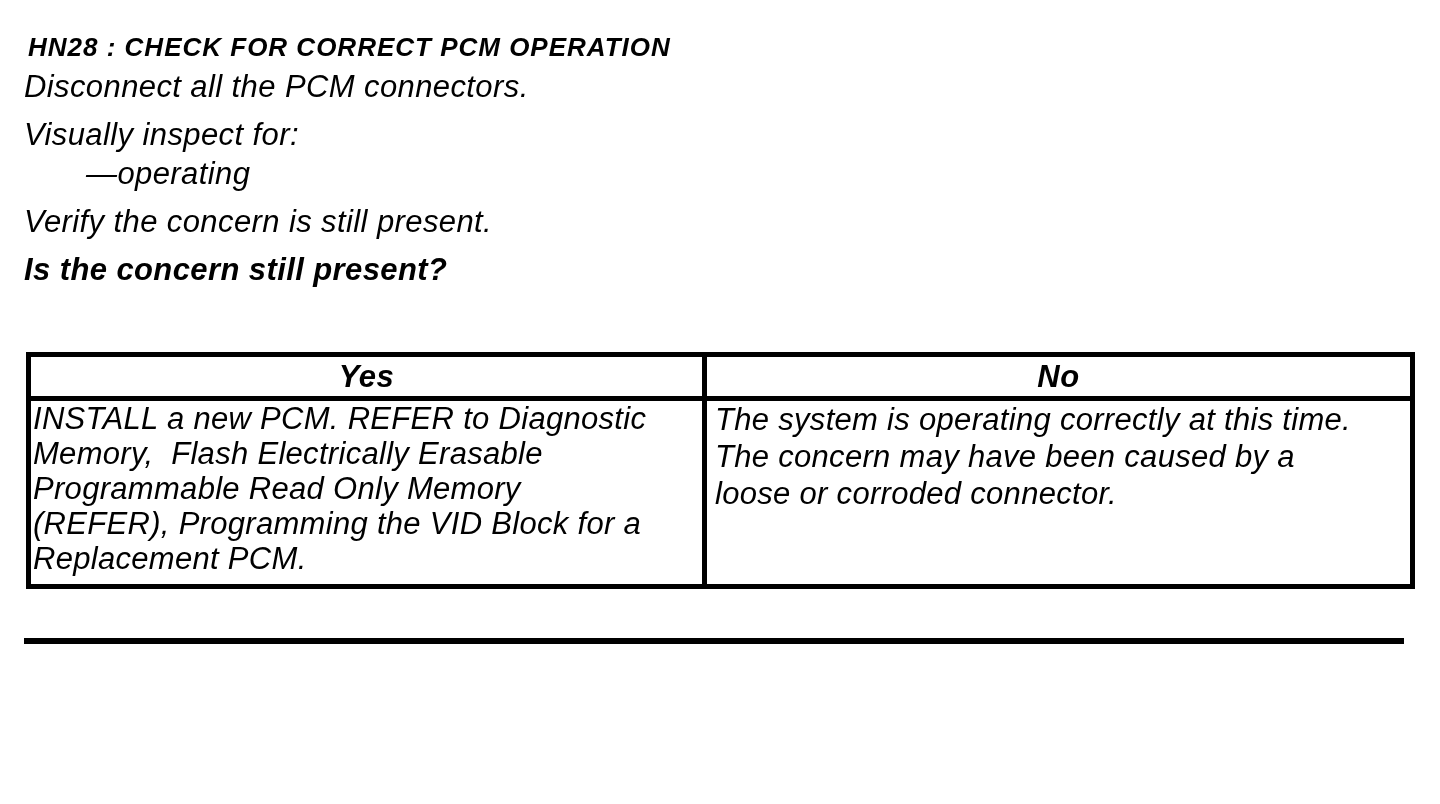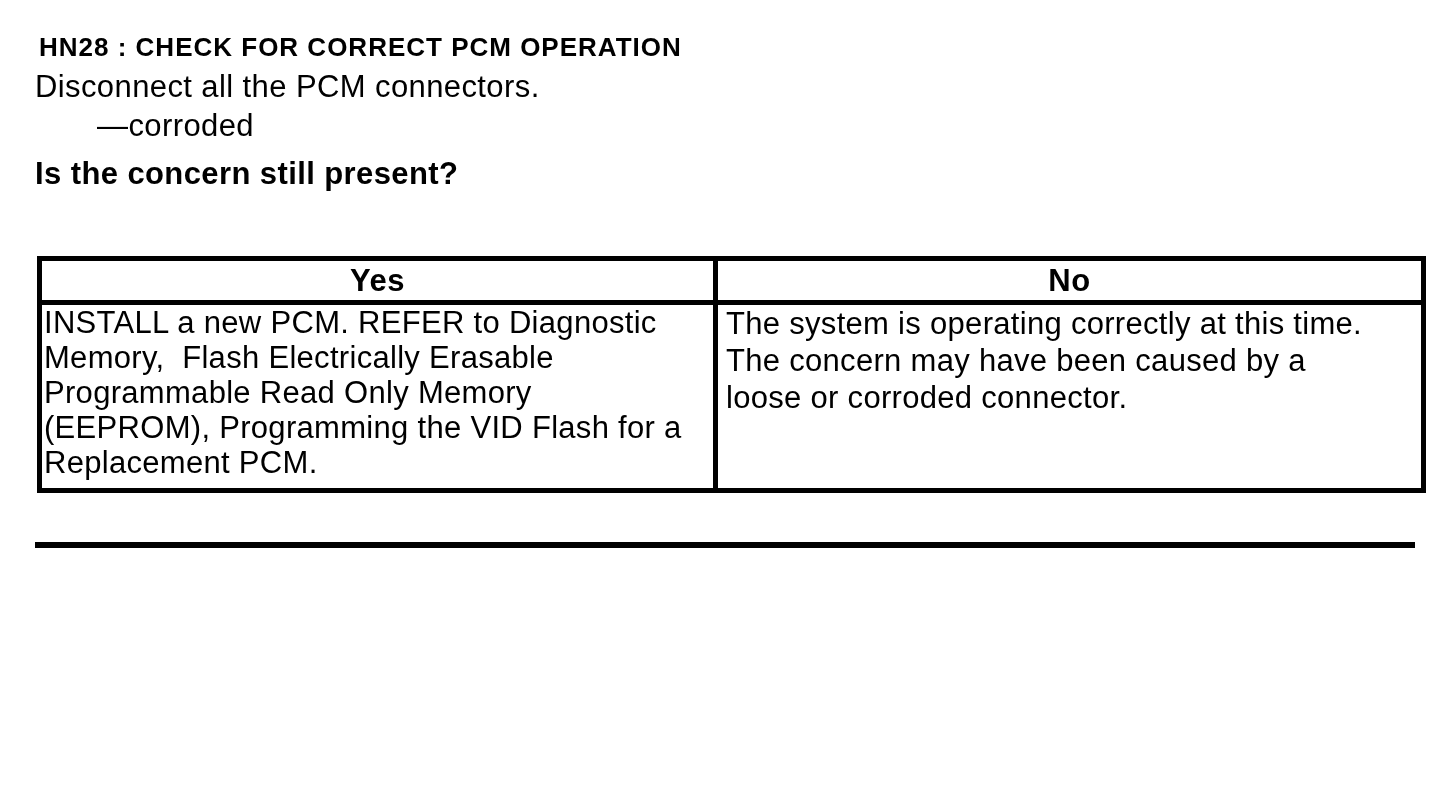--- a/index.html
+++ b/index.html
@@ -2,21 +2,21 @@
 <html><head>
 <meta charset="utf-8">
 <style>
   * { margin: 0; padding: 0; box-sizing: border-box; }
   html, body {
     width: 1440px; height: 804px;
     background: #ffffff; color: #000000;
     font-family: "Liberation Sans", sans-serif;
     overflow: hidden;
   }
-  .page { padding-left: 35px; }
+  .page { padding-left: 24px; font-style: italic; }
 
   .doc-title {
     margin: 32px 0 0 4px;
     font-size: 26px; line-height: 30px;
     font-weight: bold; letter-spacing: 1px;
   }
 
   .step {
     font-size: 31px; line-height: 34px;
     letter-spacing: 0.4px;
@@ -69,43 +69,45 @@
 </style>
 </head>
 <body>
 
 <div class="page">
 
   <h1 class="doc-title">HN28 : CHECK FOR CORRECT PCM OPERATION</h1>
 
   <p class="step first">Disconnect all the PCM connectors.</p>
 
-  <p class="sub-item">—corroded</p>
+  <p class="step">Visually inspect for:</p>
+  <p class="sub-item">—operating</p>
 
+  <p class="step">Verify the concern is still present.</p>
 
   <p class="step question">Is the concern still present?</p>
 
   <table class="results">
     <colgroup>
       <col style="width:676px">
       <col style="width:708px">
     </colgroup>
     <thead>
       <tr>
         <th>Yes</th>
         <th>No</th>
       </tr>
     </thead>
     <tbody>
       <tr>
         <td class="yes-cell">
           <div class="cell-line">INSTALL a new PCM. REFER to Diagnostic</div>
           <div class="cell-line">Memory,  Flash Electrically Erasable</div>
           <div class="cell-line">Programmable Read Only Memory</div>
-          <div class="cell-line">(EEPROM), Programming the VID Flash for a</div>
+          <div class="cell-line">(REFER), Programming the VID Block for a</div>
           <div class="cell-line centered">Replacement PCM.</div>
         </td>
         <td class="no-cell">
           <div class="cell-line">The system is operating correctly at this time.</div>
           <div class="cell-line">The concern may have been caused by a</div>
           <div class="cell-line">loose or corroded connector.</div>
         </td>
       </tr>
     </tbody>
   </table>

